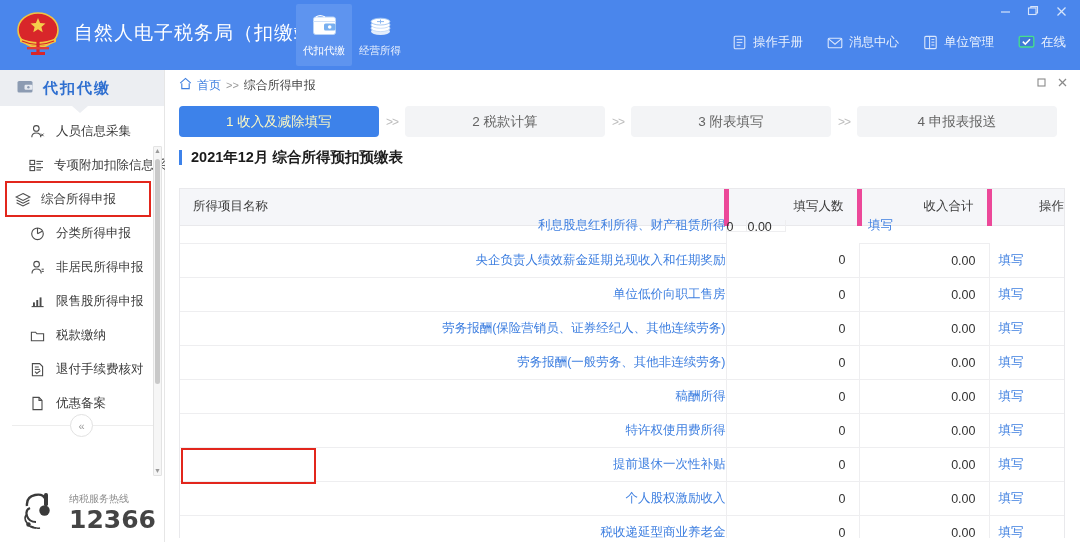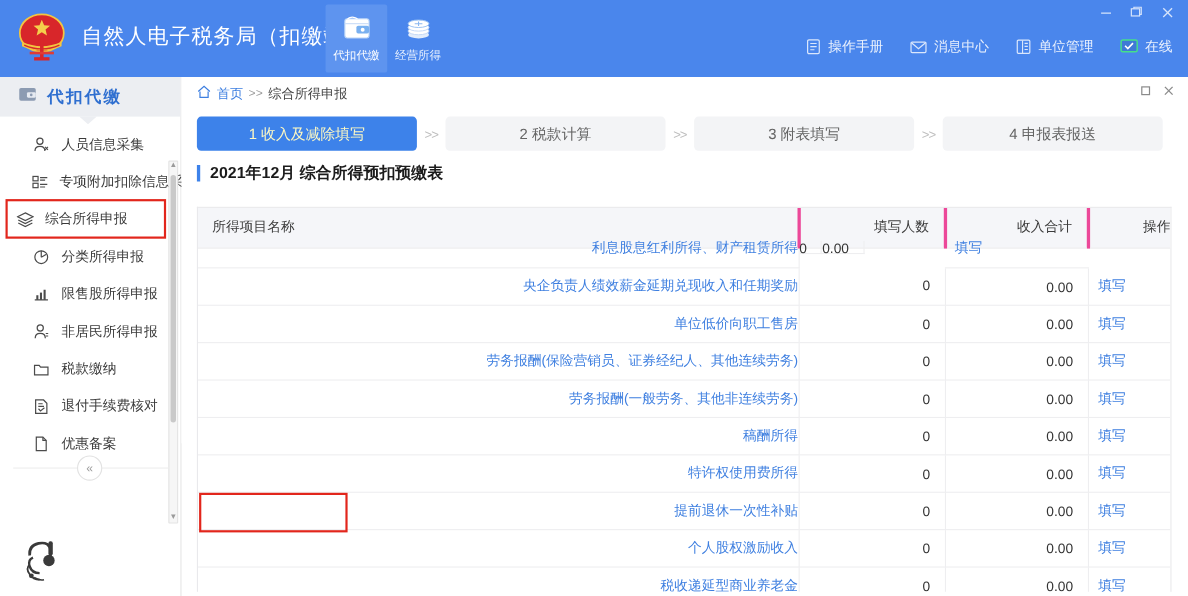--- a/index.html
+++ b/index.html
@@ -176,21 +176,21 @@
     font-size: 14.5px; color: #1b1b1b; font-weight: bold; white-space: nowrap;
   }
 
   .table-wrap {
     position: absolute; left: 14px; top: 118px; width: 886px; height: 350px;
     border: 1px solid #e9e9ec; border-bottom: none; overflow: hidden;
   }
   table.grid { width: 100%; border-collapse: collapse; table-layout: fixed; }
   table.grid th {
     background: #f5f6f9; height: 36px; font-size: 12.5px; color: #3c3c3c;
-    font-weight: normal; border-right: 3px solid #ec4899;
+    font-weight: normal; border-right: 5px solid #ec4899;
     border-bottom: 1px solid #e9e9ec;
   }
   table.grid th.c-name { text-align: left; padding-left: 13px; }
   table.grid th.c-num  { text-align: right; padding-right: 13px; }
   table.grid th.c-sum  { text-align: right; padding-right: 13px; }
   table.grid th.c-act  { text-align: right; padding-left: 9px; border-right: none; }
   table.grid td {
     height: 34px; font-size: 12.5px; border-right: 1px solid #eeeef0;
     border-bottom: 1px solid #eeeef0; color: #333;
   }
@@ -388,39 +388,39 @@
             <circle cx="7.5" cy="7.8" r="5.8" fill="none" stroke="#4b4b4b" stroke-width="1.1"></circle>
             <path d="M7.5 7.8 V2 M7.5 7.8 L12.2 5.2" stroke="#4b4b4b" stroke-width="1.1"></path>
           </svg>
         </span>
         <span class="si-lbl">分类所得申报</span>
       </div>
 
       <div class="side-item">
         <span class="si-ico">
           <svg width="15" height="15" viewBox="0 0 15 15">
+            <circle cx="6.6" cy="4.2" r="2.8" fill="none" stroke="#4b4b4b" stroke-width="1.1"></circle>
+            <path d="M2 13.4 q0-4.4 4.6-4.4 q4.6 0 4.6 4.4" fill="none" stroke="#4b4b4b" stroke-width="1.1"></path>
+            <line x1="11.6" y1="9.2" x2="13.8" y2="9.2" stroke="#4b4b4b" stroke-width="1"></line>
+            <line x1="11.6" y1="11.4" x2="13.8" y2="11.4" stroke="#4b4b4b" stroke-width="1"></line>
+          </svg>
+        </span>
+        <span class="si-lbl">非居民所得申报</span>
+      </div>
+
+      <div class="side-item">
+        <span class="si-ico">
+          <svg width="15" height="15" viewBox="0 0 15 15">
             <line x1="1.6" y1="12.6" x2="13.6" y2="12.6" stroke="#4b4b4b" stroke-width="1.1"></line>
             <rect x="3" y="8.4" width="1.9" height="4.2" fill="#4b4b4b"></rect>
             <rect x="6.3" y="6" width="1.9" height="6.6" fill="#4b4b4b"></rect>
             <rect x="9.6" y="3.4" width="1.9" height="9.2" fill="#4b4b4b"></rect>
           </svg>
         </span>
         <span class="si-lbl">限售股所得申报</span>
-      </div>
-
-      <div class="side-item">
-        <span class="si-ico">
-          <svg width="15" height="15" viewBox="0 0 15 15">
-            <circle cx="6.6" cy="4.2" r="2.8" fill="none" stroke="#4b4b4b" stroke-width="1.1"></circle>
-            <path d="M2 13.4 q0-4.4 4.6-4.4 q4.6 0 4.6 4.4" fill="none" stroke="#4b4b4b" stroke-width="1.1"></path>
-            <line x1="11.6" y1="9.2" x2="13.8" y2="9.2" stroke="#4b4b4b" stroke-width="1"></line>
-            <line x1="11.6" y1="11.4" x2="13.8" y2="11.4" stroke="#4b4b4b" stroke-width="1"></line>
-          </svg>
-        </span>
-        <span class="si-lbl">非居民所得申报</span>
       </div>
 
       <div class="side-item">
         <span class="si-ico">
           <svg width="15" height="15" viewBox="0 0 15 15">
             <path d="M1.4 4.2 h4.2 l1.3 1.6 h6.7 v7 h-12.2z" fill="none" stroke="#4b4b4b" stroke-width="1.1"></path>
           </svg>
         </span>
         <span class="si-lbl">税款缴纳</span>
       </div>
@@ -463,20 +463,24 @@
         <svg width="40" height="42" viewBox="0 0 40 42">
           <path d="M7 16 q-1-9 8-11 q10-2 11 7 q1 6 -3 8" fill="none" stroke="#3a3a3a" stroke-width="2.4"></path>
           <circle cx="24.5" cy="20.5" r="5.2" fill="#3a3a3a"></circle>
           <rect x="24" y="3" width="4" height="13" rx="1.8" fill="#3a3a3a"></rect>
           <path d="M10 18 q-5 2 -3 8 q2 6 9 6" fill="none" stroke="#3a3a3a" stroke-width="2.2"></path>
           <path d="M7 24 q-4 4 0 9 q3 5 9 5" fill="none" stroke="#3a3a3a" stroke-width="1.6"></path>
           <circle cx="8.5" cy="34.5" r="2.2" fill="#3a3a3a"></circle>
           <path d="M11 36 q5 3 9 2" fill="none" stroke="#3a3a3a" stroke-width="1.4"></path>
         </svg>
       </span>
+      <span class="hl-txt">
+        <span class="hl-small">纳税服务热线</span>
+        <span class="hl-num">12366</span>
+      </span>
     </div>
   </div>
 
   <div class="content">
 
     <div class="crumb-bar">
       <span class="crumb-home">
         <span>
           <svg width="13" height="13" viewBox="0 0 13 13">
             <path d="M1.2 6.2 L6.5 1.4 L11.8 6.2" fill="none" stroke="#3e7fe0" stroke-width="1.1"></path>

